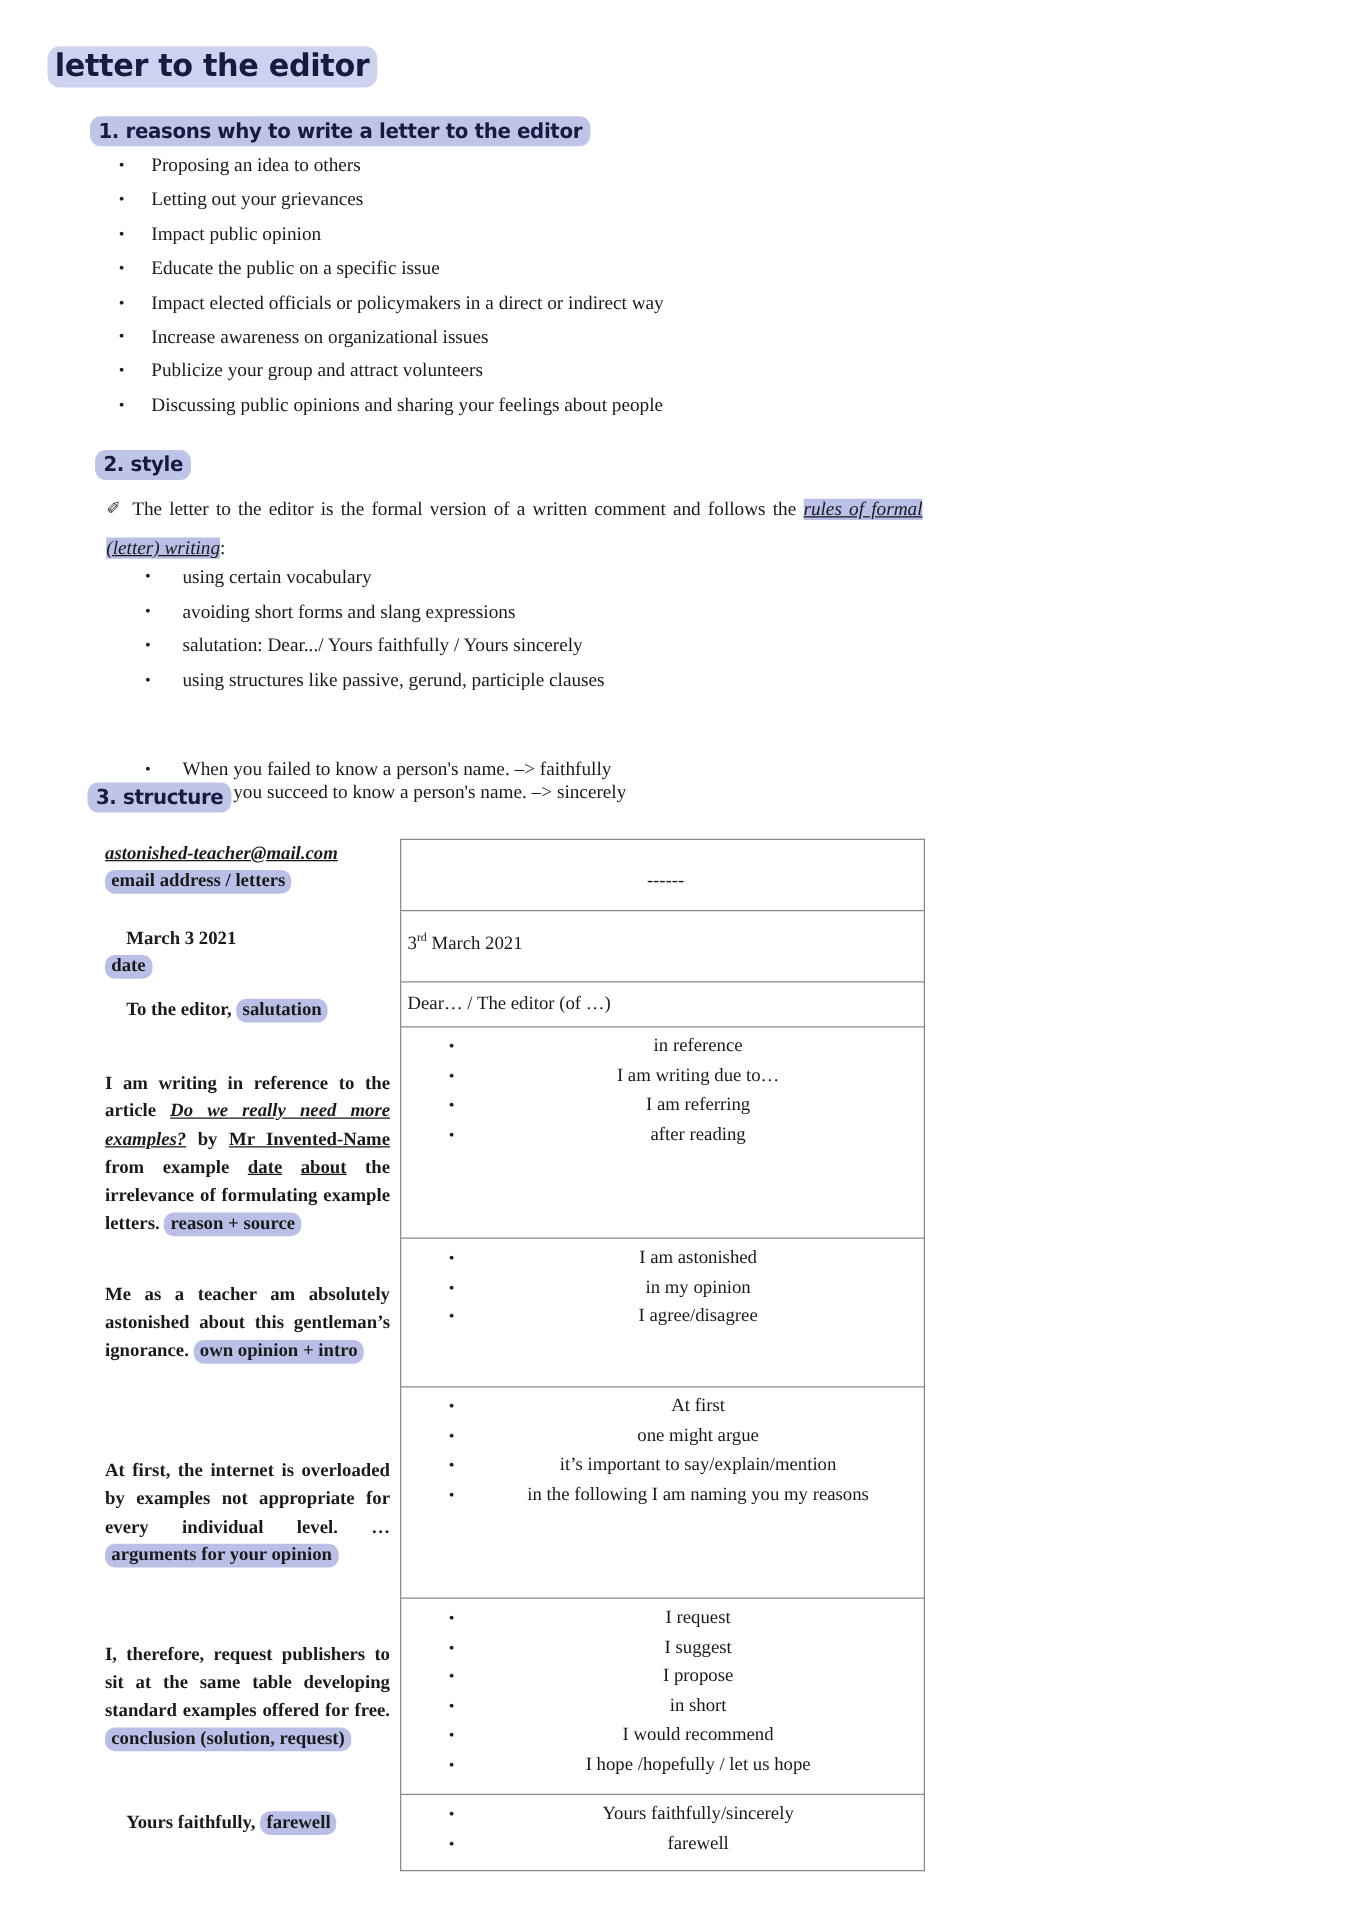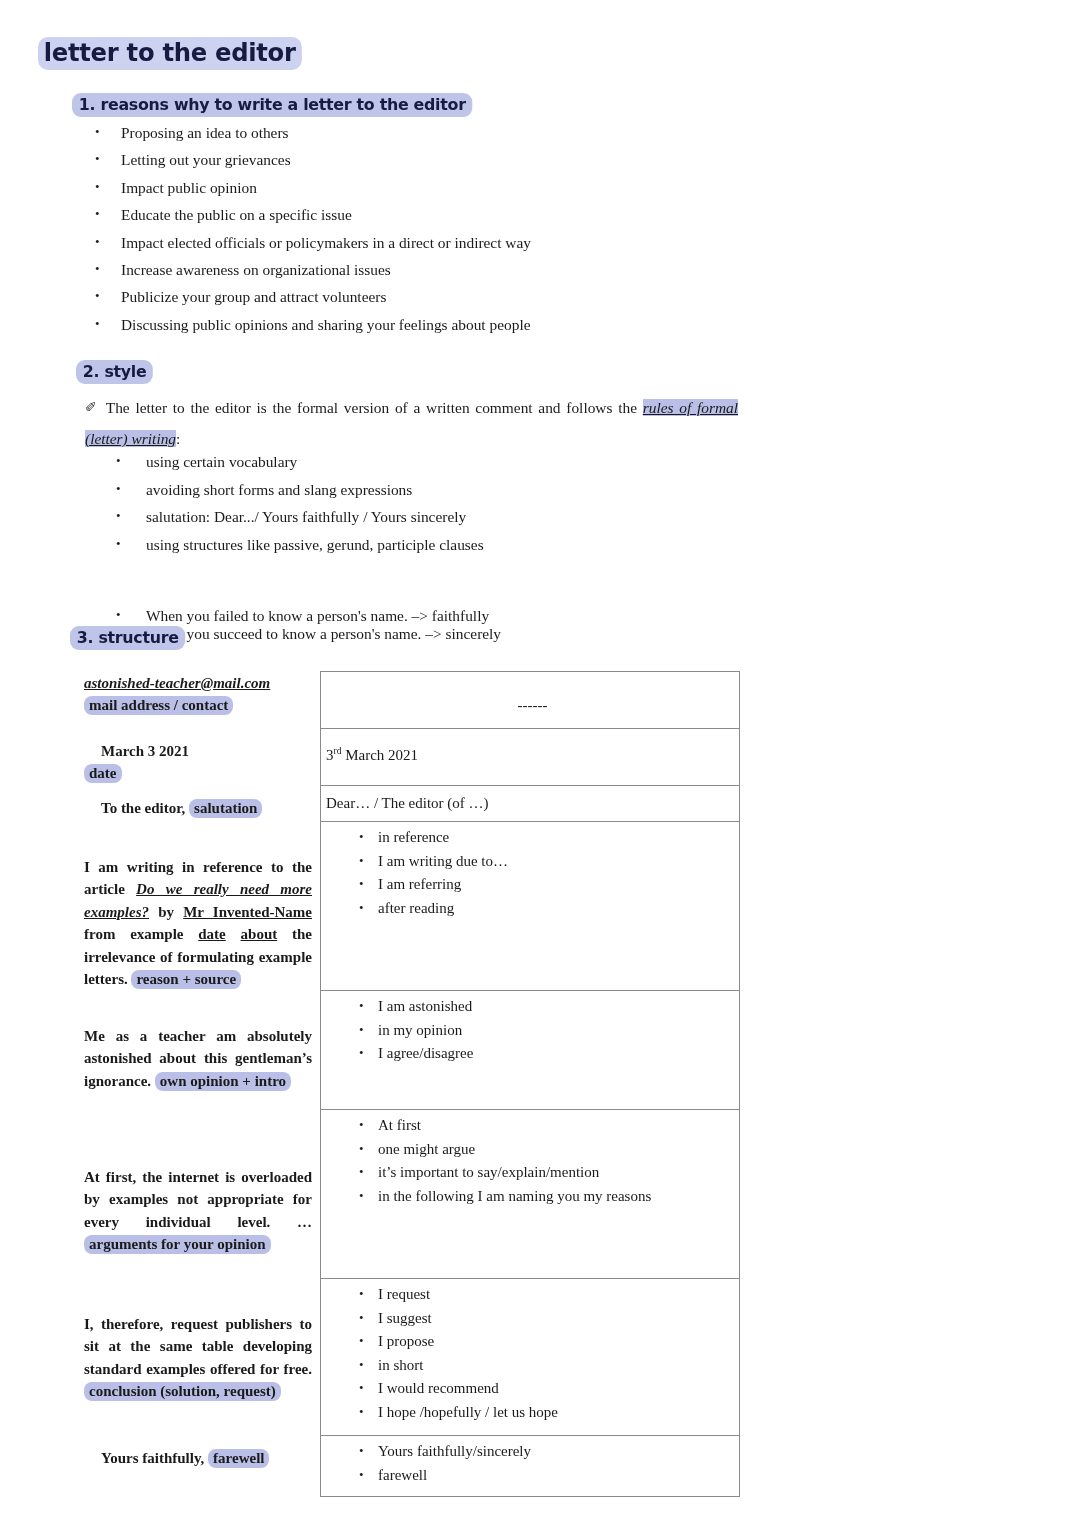--- a/index.html
+++ b/index.html
@@ -141,20 +141,21 @@
   .col-right .plain { padding: 2px 0 2px 0; }
   .col-right ul {
     margin: 0;
     padding: 0;
     list-style: none;
   }
   .col-right ul li {
     position: relative;
     padding-left: 52px;
     line-height: 23.5px;
+    text-align: center;
   }
   .col-right ul li::before {
     content: "\2022";
     position: absolute;
     left: 33px;
     top: -1px;
     font-size: 13px;
   }
   .dashes {
     text-align: center;
@@ -217,21 +218,21 @@
   </ul>
 
   <div class="hw sec-h" id="sec3">3. structure</div>
 
   <table class="struct-table">
     <tbody>
 
       <tr>
         <td class="col-left" style="height:48px;">
           <span class="lcell"><span class="iu">astonished-teacher@mail.com</span></span>
-          <span class="lcell"><span class="hl">mail address / contact</span></span>
+          <span class="lcell"><span class="hl">email address / letters</span></span>
         </td>
         <td class="col-right" style="height:48px;">
           <div class="plain dashes" style="padding-top:18px;">------</div>
         </td>
       </tr>
 
       <tr>
         <td class="col-left" style="height:48px;">
           <span class="lcell pad-top4">March 3 2021</span>
           <span class="lcell"><span class="hl">date</span></span>

